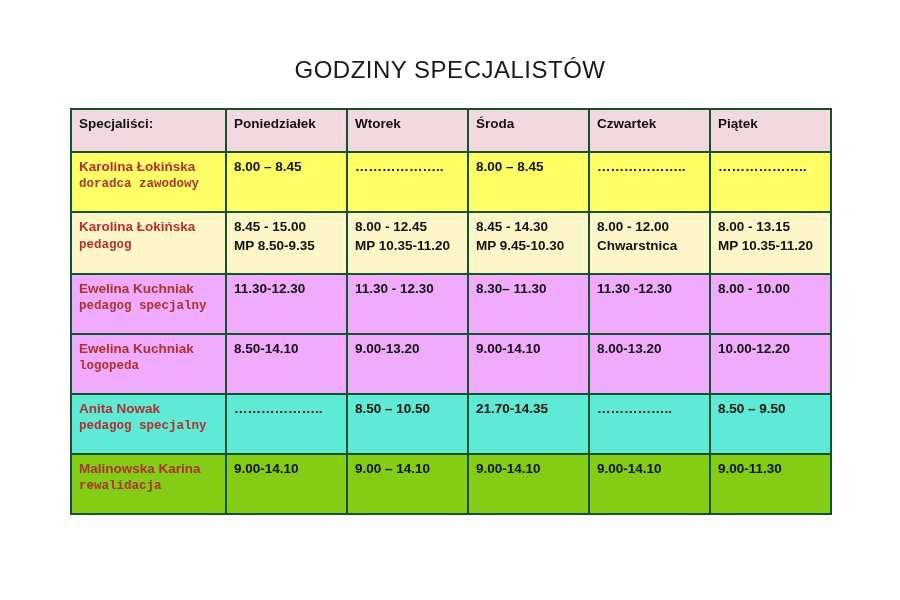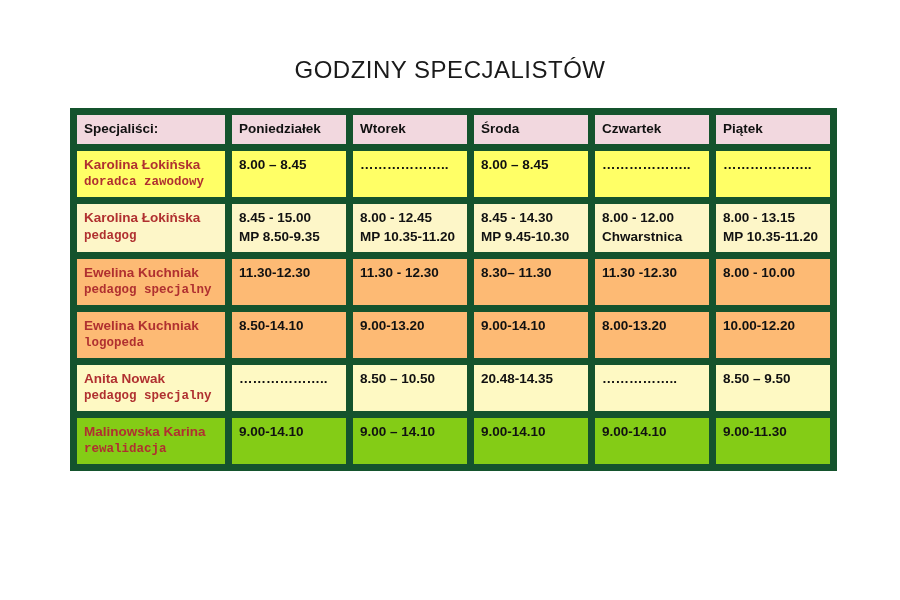--- a/index.html
+++ b/index.html
@@ -31,22 +31,22 @@
     top: 108px;
     left: 70px;
     width: 760px;
   }
   table.schedule {
     border-collapse: collapse;
     width: 760px;
     table-layout: fixed;
   }
   table.schedule td, table.schedule th {
-    border: 7px solid #14532d;
-    padding: 5px 7px 6px 7px;
+    border: 2px solid #14532d;
+    padding: 5px 7px 18px 7px;
     vertical-align: top;
     font-size: 13.5px;
     line-height: 1.35;
     font-weight: bold;
   }
   col.c-name { width: 155px; }
   col.c-day  { width: 121px; }
 
   thead th {
     text-align: left;
@@ -75,22 +75,22 @@
     white-space: nowrap;
     margin-left: 32px;
   }
   td.time-cell .line2 {
     display: block;
   }
 
   
   .row-yellow td { background: #ffff66; }
   .row-cream  td { background: #fdf6c8; }
-  .row-green  td { background: #fdba74; }
-  .row-peach  td { background: #fef9c3; }
+  .row-green  td { background: #f0abfc; }
+  .row-peach  td { background: #5eead4; }
   .row-yellow2 td { background: #84cc16; }
 </style>
 </head>
 <body>
 
 <h1 class="page-title">GODZINY SPECJALISTÓW</h1>
 
 <div class="table-wrap">
   <table class="schedule">
     <colgroup>
@@ -142,21 +142,21 @@
           <td class="time-cell"><span>8.50-14.10</span></td>
           <td class="time-cell"><span>9.00-13.20</span></td>
           <td class="time-cell"><span>9.00-14.10</span></td>
           <td class="time-cell"><span>8.00-13.20</span></td>
           <td class="time-cell"><span>10.00-12.20</span></td>
         </tr>
         <tr class="row-peach">
           <td class="name-cell"><span>Anita Nowak</span><span class="nm-role">pedagog specjalny</span></td>
           <td class="time-cell"><span>………………..</span></td>
           <td class="time-cell"><span>8.50 – 10.50</span></td>
-          <td class="time-cell"><span>20.48-14.35</span></td>
+          <td class="time-cell"><span>21.70-14.35</span></td>
           <td class="time-cell"><span>……………..</span></td>
           <td class="time-cell"><span>8.50 – 9.50</span></td>
         </tr>
         <tr class="row-yellow2">
           <td class="name-cell"><span>Malinowska Karina</span><span class="nm-role">rewalidacja</span></td>
           <td class="time-cell"><span>9.00-14.10</span></td>
           <td class="time-cell"><span>9.00 – 14.10</span></td>
           <td class="time-cell"><span>9.00-14.10</span></td>
           <td class="time-cell"><span>9.00-14.10</span></td>
           <td class="time-cell"><span>9.00-11.30</span></td>

